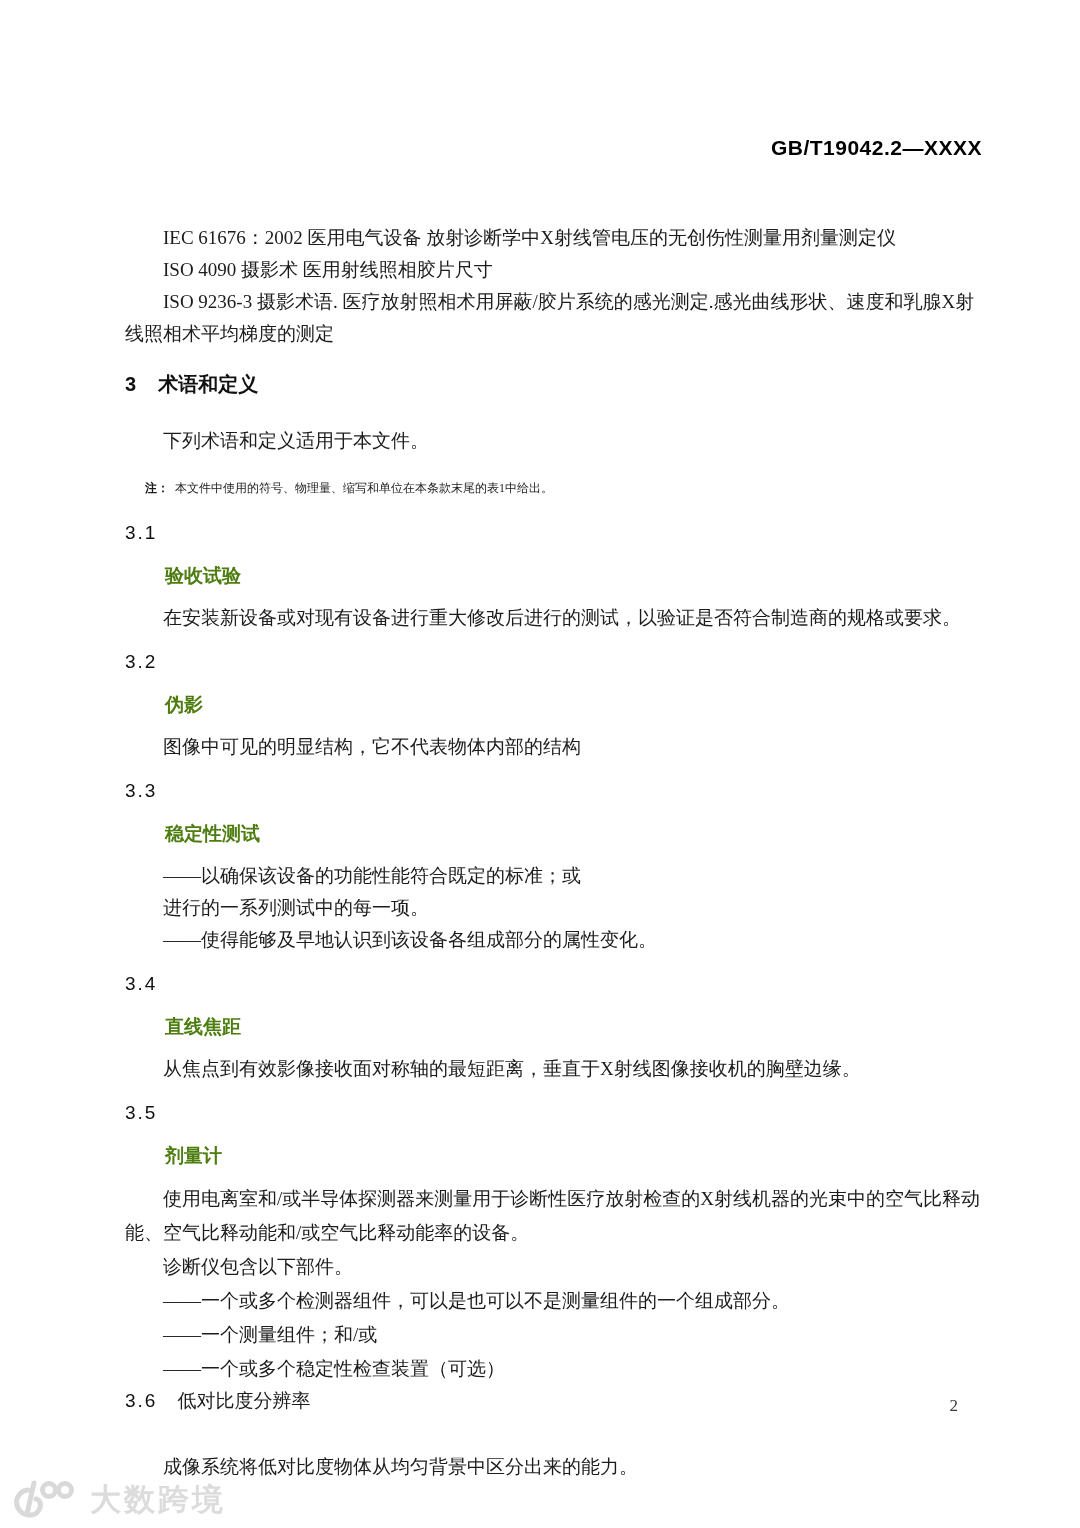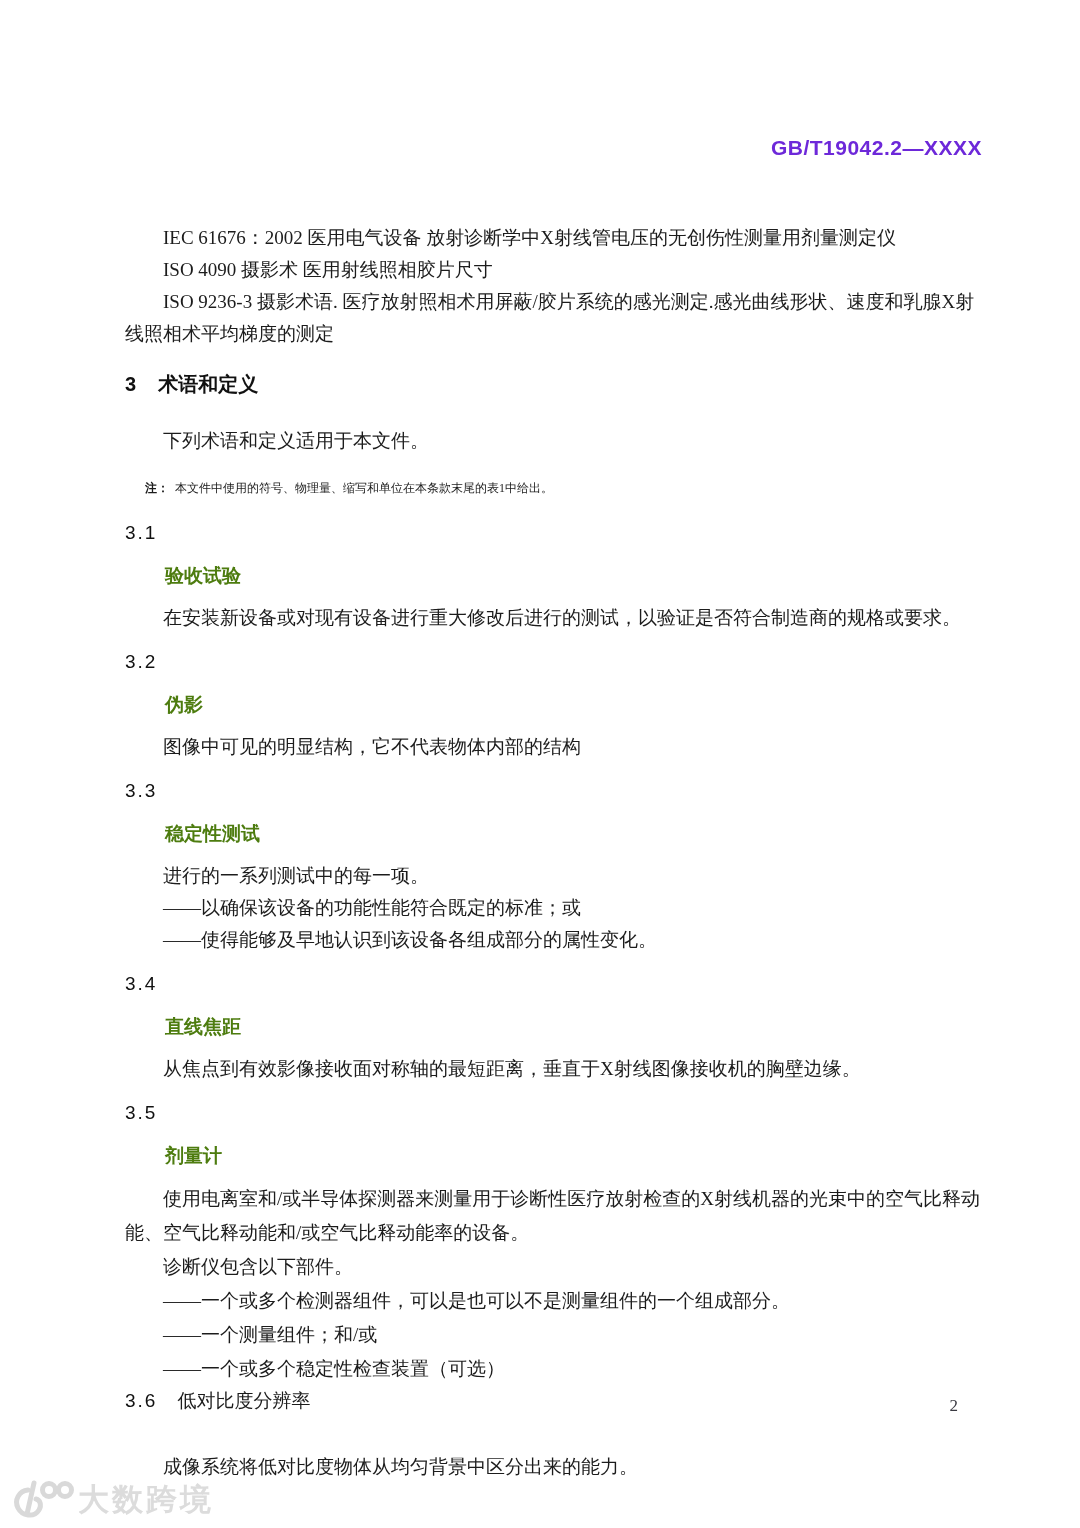--- a/index.html
+++ b/index.html
@@ -17,21 +17,21 @@
 
   
   .doc-header {
     position: absolute;
     top: 136px;
     right: 98px;
     font-family: "Liberation Sans", "DejaVu Sans", sans-serif;
     font-weight: 700;
     font-size: 21px;
     letter-spacing: 0.5px;
-    color: #6d28d9;
+    color: #000000;
   }
 
   
   .content {
     position: absolute;
     left: 125px;
     right: 96px;
     top: 0;
     padding-top: 222px;
   }
@@ -115,21 +115,21 @@
     color: #3a3a42;
   }
 
   
   .watermark {
     position: absolute;
     left: 12px;
     top: 1478px;
     display: flex;
     align-items: center;
-    gap: 4px;
+    gap: 16px;
     color: #d9d9d9;
     user-select: none;
   }
   .watermark svg { display: block; }
   .watermark-text {
     font-family: "Liberation Sans", "DejaVu Sans", sans-serif;
     font-weight: 700;
     font-size: 31px;
     letter-spacing: 3px;
     color: #dcdcdc;
@@ -171,22 +171,22 @@
         <div class="term-name">伪影</div>
         <div class="term-def">
           <p class="para">图像中可见的明显结构，它不代表物体内部的结构</p>
         </div>
       </div>
 
       <div class="term">
         <div class="term-number">3.3</div>
         <div class="term-name">稳定性测试</div>
         <div class="term-def">
+          <p class="para">——以确保该设备的功能性能符合既定的标准；或</p>
           <p class="para">进行的一系列测试中的每一项。</p>
-          <p class="para">——以确保该设备的功能性能符合既定的标准；或</p>
           <p class="para">——使得能够及早地认识到该设备各组成部分的属性变化。</p>
         </div>
       </div>
 
       <div class="term">
         <div class="term-number">3.4</div>
         <div class="term-name">直线焦距</div>
         <div class="term-def">
           <p class="para">从焦点到有效影像接收面对称轴的最短距离，垂直于X射线图像接收机的胸壁边缘。</p>
         </div>

